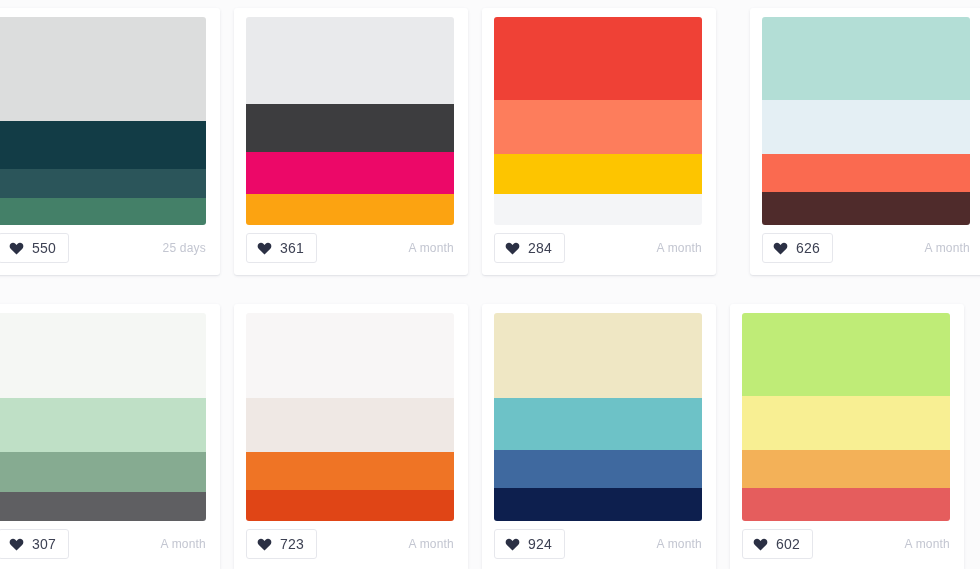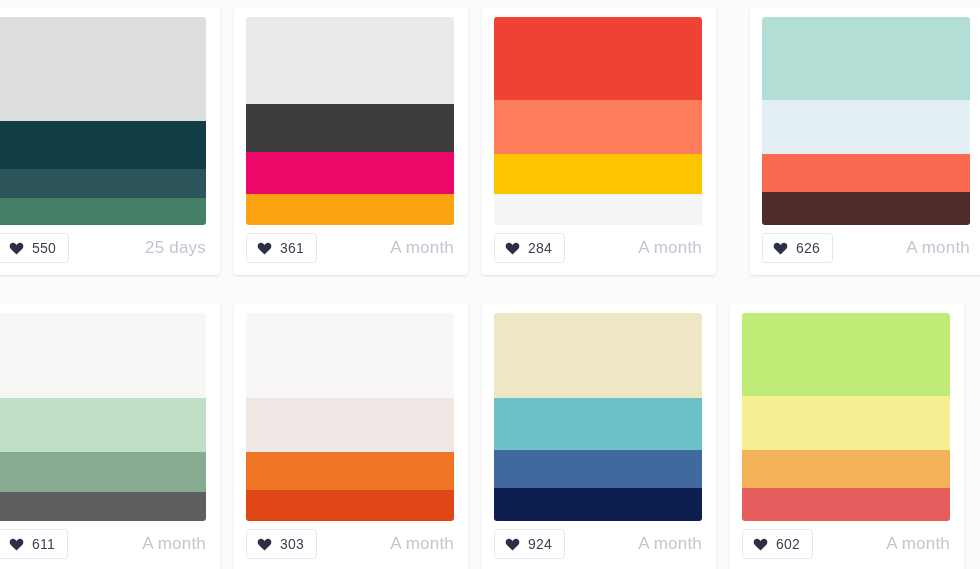--- a/index.html
+++ b/index.html
@@ -85,21 +85,21 @@
   .heart-icon svg { display: block; }
 
   .like-count {
     font-size: 14px;
     color: #3d4153;
     letter-spacing: 0.2px;
     line-height: 1;
   }
 
   .age-label {
-    font-size: 17px;
+    font-size: 12px;
     color: #c3c6d1;
     letter-spacing: 0.2px;
     white-space: nowrap;
   }
 </style>
 </head>
 <body>
 
 <div id="gallery">
     <div class="card" style="left: -14px; top: 8px; width: 234px; height: 267px;">
@@ -185,40 +185,40 @@
         <div class="band" title="#86ab91" style="background: rgb(134, 171, 145); height: 19%;"></div>
         <div class="band" title="#5f5f62" style="background: rgb(95, 95, 98); height: 14%;"></div>
       </div>
       <div class="card-footer">
         <div class="like-pill">
           <span class="heart-icon">
             <svg viewBox="0 0 24 22" width="15" height="14" aria-hidden="true">
               <path fill="currentColor" d="M12 21.2 2.6 12c-2.1-2.1-2.1-5.6 0-7.7 2.1-2.1 5.5-2.1 7.6 0l1.8 1.8 1.8-1.8c2.1-2.1 5.5-2.1 7.6 0 2.1 2.1 2.1 5.6 0 7.7L12 21.2z"></path>
             </svg>
           </span>
-          <span class="like-count">611</span>
+          <span class="like-count">307</span>
         </div>
         <span class="age-label">A month</span>
       </div>
     </div>
     <div class="card" style="left: 234px; top: 304px; width: 234px; height: 267px;">
       <div class="swatch">
         <div class="band" title="#f8f6f6" style="background: rgb(248, 246, 246); height: 41%;"></div>
         <div class="band" title="#efe8e4" style="background: rgb(239, 232, 228); height: 26%;"></div>
         <div class="band" title="#ef7425" style="background: rgb(239, 116, 37); height: 18%;"></div>
         <div class="band" title="#e04516" style="background: rgb(224, 69, 22); height: 15%;"></div>
       </div>
       <div class="card-footer">
         <div class="like-pill">
           <span class="heart-icon">
             <svg viewBox="0 0 24 22" width="15" height="14" aria-hidden="true">
               <path fill="currentColor" d="M12 21.2 2.6 12c-2.1-2.1-2.1-5.6 0-7.7 2.1-2.1 5.5-2.1 7.6 0l1.8 1.8 1.8-1.8c2.1-2.1 5.5-2.1 7.6 0 2.1 2.1 2.1 5.6 0 7.7L12 21.2z"></path>
             </svg>
           </span>
-          <span class="like-count">303</span>
+          <span class="like-count">723</span>
         </div>
         <span class="age-label">A month</span>
       </div>
     </div>
     <div class="card" style="left: 482px; top: 304px; width: 234px; height: 267px;">
       <div class="swatch">
         <div class="band" title="#efe7c4" style="background: rgb(239, 231, 196); height: 41%;"></div>
         <div class="band" title="#6dc2c7" style="background: rgb(109, 194, 199); height: 25%;"></div>
         <div class="band" title="#3f699f" style="background: rgb(63, 105, 159); height: 18%;"></div>
         <div class="band" title="#0d1f4e" style="background: rgb(13, 31, 78); height: 16%;"></div>

